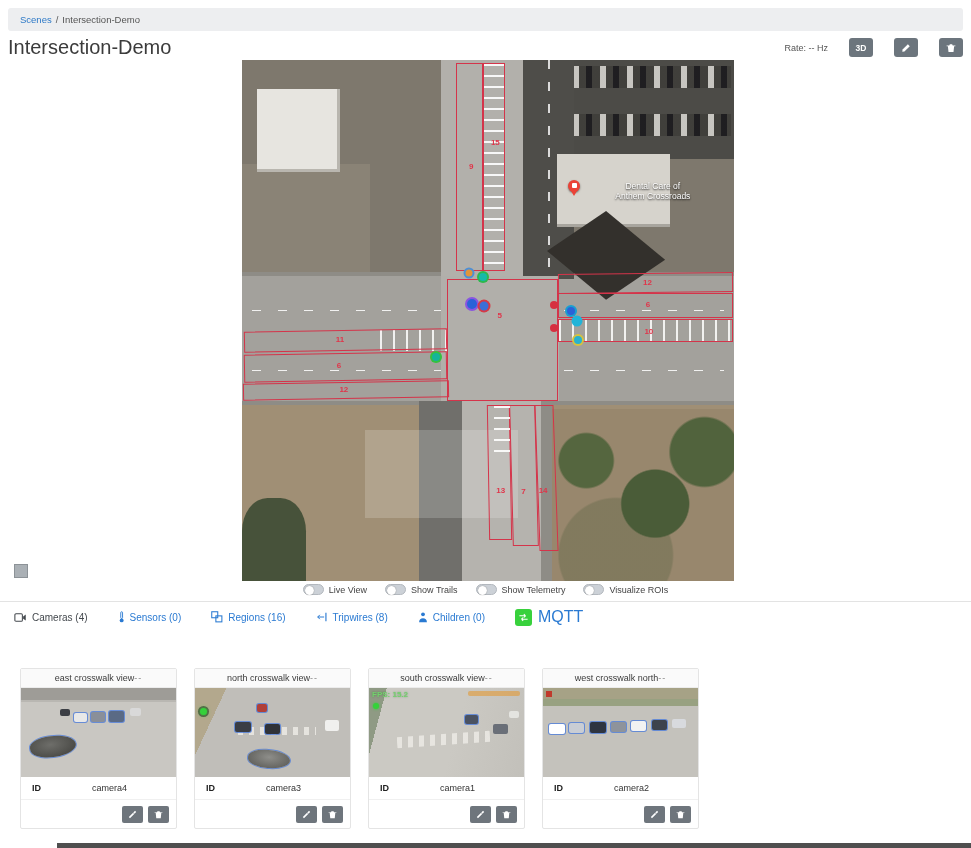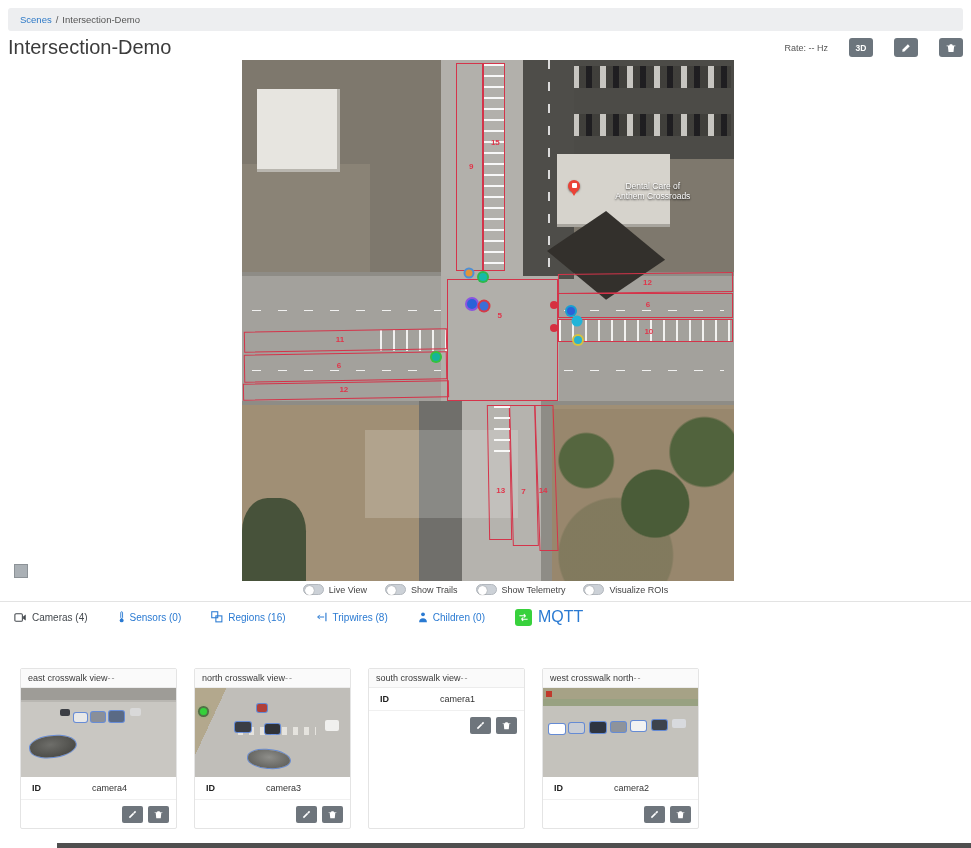--- a/index.html
+++ b/index.html
@@ -106,21 +106,21 @@
   .section-title{ font-size:14px; color:#3a3a3a; }
   .band-actions{ display:flex; gap:4px; }
   .btn-primary{ background:#1d87e4; color:#fff; font-size:9.5px; height:21px; padding:0 9px;
     border-radius:3px; border:none; cursor:pointer; }
   .btn-icon-blue{ width:25px; height:21px; background:#1d87e4; border:none; border-radius:3px;
     display:flex; align-items:center; justify-content:center; cursor:pointer; }
 
   
   .cards{ position:absolute; left:20px; top:668px; display:flex; gap:17px; }
   .card{ width:157px; background:#fff; border:1px solid #e4e4e4; border-radius:2px; }
-  .card-header{ height:19px; display:flex; align-items:center; justify-content:flex-start;
+  .card-header{ height:19px; display:flex; align-items:center; justify-content:center;
     padding:0 7px; background:#fafafa; border-bottom:1px solid #ececec; font-size:9px; color:#3a3a3a; }
   .menu-glyph{ color:#888; letter-spacing:1px; cursor:pointer; }
   .thumb{ height:89px; position:relative; overflow:hidden; cursor:pointer; }
   .id-row{ height:23px; display:flex; align-items:center; padding:0 11px; font-size:9px;
     border-bottom:1px solid #f0f0f0; }
   .id-label{ font-weight:bold; color:#222; width:44px; }
   .id-value{ color:#333;margin-left:16px; }
   .card-footer{ height:28px; display:flex; align-items:center; justify-content:flex-end;
     gap:5px; padding:0 7px; }
   .cbtn{ width:21px; height:17px; background:#6e757c; border:none; border-radius:2px;
@@ -403,20 +403,29 @@
           </span>
         </button>
       </div>
     </div>
 
     <div class="card">
       <div class="card-header">
         <span>south crosswalk view</span>
         <span class="menu-glyph">--</span>
       </div>
+      <div class="thumb thumb-south">
+        <span class="fps-text">FPS: 15.2</span>
+        <div class="ts-smudge"></div>
+        <div class="gdot"></div>
+        <div class="xwalk" style="left:18%;top:52%;width:60%;height:12%;transform:rotate(-4deg);"></div>
+        <div class="t-car bbox" style="left:62%;top:30%;width:13px;height:9px;background:#4a5262;"></div>
+        <div class="t-car" style="left:80%;top:40%;width:15px;height:10px;background:#6a6f78;"></div>
+        <div class="t-car" style="left:90%;top:26%;width:10px;height:7px;background:#e4e4e0;"></div>
+      </div>
       <div class="id-row">
         <span class="id-label">ID</span>
         <span class="id-value">camera1</span>
       </div>
       <div class="card-footer">
         <button class="cbtn">
           <span>
             <svg width="9" height="9" viewBox="0 0 16 16">
                 <path d="M12.5 1.5l2 2-3 3-2-2zM9 5l2 2-7.5 7.5-2-2z" fill="#fff"></path>
               </svg>

